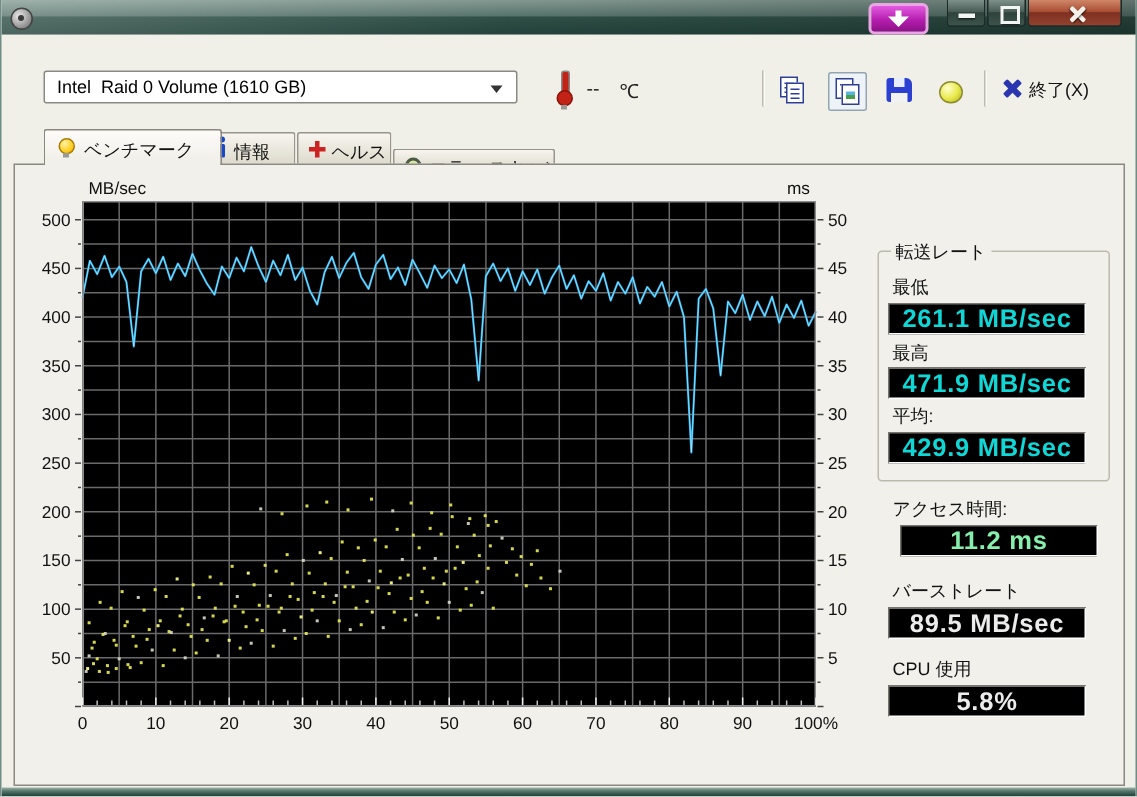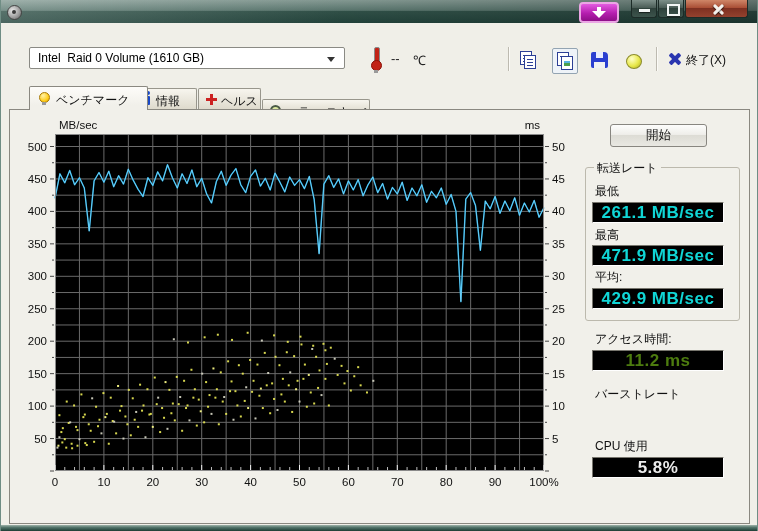--- a/index.html
+++ b/index.html
@@ -79,21 +79,21 @@
   
   #start-btn{position:absolute;left:600px;top:14px;width:97px;height:23px;box-sizing:border-box;
     background:linear-gradient(180deg,#fdfdfc,#efeeea 45%,#dddcd5 50%,#e9e8e2);border:1px solid #888680;border-radius:3px;
     font-size:12.5px;color:#111;text-align:center;line-height:21px;}
   #rate-group{position:absolute;left:575px;top:57px;width:153px;height:152px;border:1px solid #bcb9ad;border-radius:3px;}
   #rate-title{position:absolute;left:584px;top:50px;background:#f1f0ea;padding:0 3px;font-size:12px;color:#111;}
   .flabel{position:absolute;left:585px;font-size:12px;color:#111;white-space:nowrap;}
   .vbox{position:absolute;left:582px;width:130px;height:19px;background:#000;
     border-top:1px solid #77756d;border-left:1px solid #77756d;border-bottom:1px solid #fff;border-right:1px solid #fff;
     font-size:17px;font-weight:bold;text-align:center;line-height:19px;letter-spacing:.5px;}
-  .cyan{color:#10d6d6;} .yellow{color:#4d7c0f;} .white{color:#ececec;}
+  .cyan{color:#10d6d6;} .yellow{color:#86efac;margin-left:8px;} .white{color:#ececec;}
   
   #frame-bottom{position:absolute;left:0;bottom:0;width:758px;height:6px;
     background:linear-gradient(180deg,#9eb3a9,#54756b 40%,#1c3d34);}
 </style>
 </head>
 <body>
 
 <div id="window">
 
   <div id="titlebar"></div>
@@ -530,34 +530,34 @@
         <text x="289.5" y="376" text-anchor="middle" fill="#111" font-size="11.5px" font-family="Liberation Sans, sans-serif">50</text>
         <text x="338.4" y="376" text-anchor="middle" fill="#111" font-size="11.5px" font-family="Liberation Sans, sans-serif">60</text>
         <text x="387.29999999999995" y="376" text-anchor="middle" fill="#111" font-size="11.5px" font-family="Liberation Sans, sans-serif">70</text>
         <text x="436.2" y="376" text-anchor="middle" fill="#111" font-size="11.5px" font-family="Liberation Sans, sans-serif">80</text>
         <text x="485.09999999999997" y="376" text-anchor="middle" fill="#111" font-size="11.5px" font-family="Liberation Sans, sans-serif">90</text>
         <text x="534" y="376" text-anchor="middle" fill="#111" font-size="11.5px" font-family="Liberation Sans, sans-serif">100%</text>
         <text x="49" y="19" text-anchor="start" fill="#111" font-size="11.5px" font-family="Liberation Sans, sans-serif">MB/sec</text>
         <text x="530" y="19" text-anchor="end" fill="#111" font-size="11.5px" font-family="Liberation Sans, sans-serif">ms</text>
       </svg>
 
-    <div id="start-btn">開始</div>
 
     <div id="rate-group"></div>
     <div id="rate-title">転送レート</div>
     <div class="flabel" style="top:73px">最低</div>
     <div class="vbox cyan" style="top:92px">261.1 MB/sec</div>
     <div class="flabel" style="top:117px">最高</div>
     <div class="vbox cyan" style="top:135px">471.9 MB/sec</div>
     <div class="flabel" style="top:159px">平均:</div>
     <div class="vbox cyan" style="top:178px">429.9 MB/sec</div>
 
     <div class="flabel" style="top:221px">アクセス時間:</div>
     <div class="vbox yellow" style="top:240px">11.2 ms</div>
 
     <div class="flabel" style="top:276px">バーストレート</div>
+    <div class="vbox white" style="top:295px">89.5 MB/sec</div>
 
     <div class="flabel" style="top:328px">CPU 使用</div>
     <div class="vbox white" style="top:347px">5.8%</div>
   </div>
 
   <div id="frame-bottom"></div>
 </div>
 
 </body></html>

